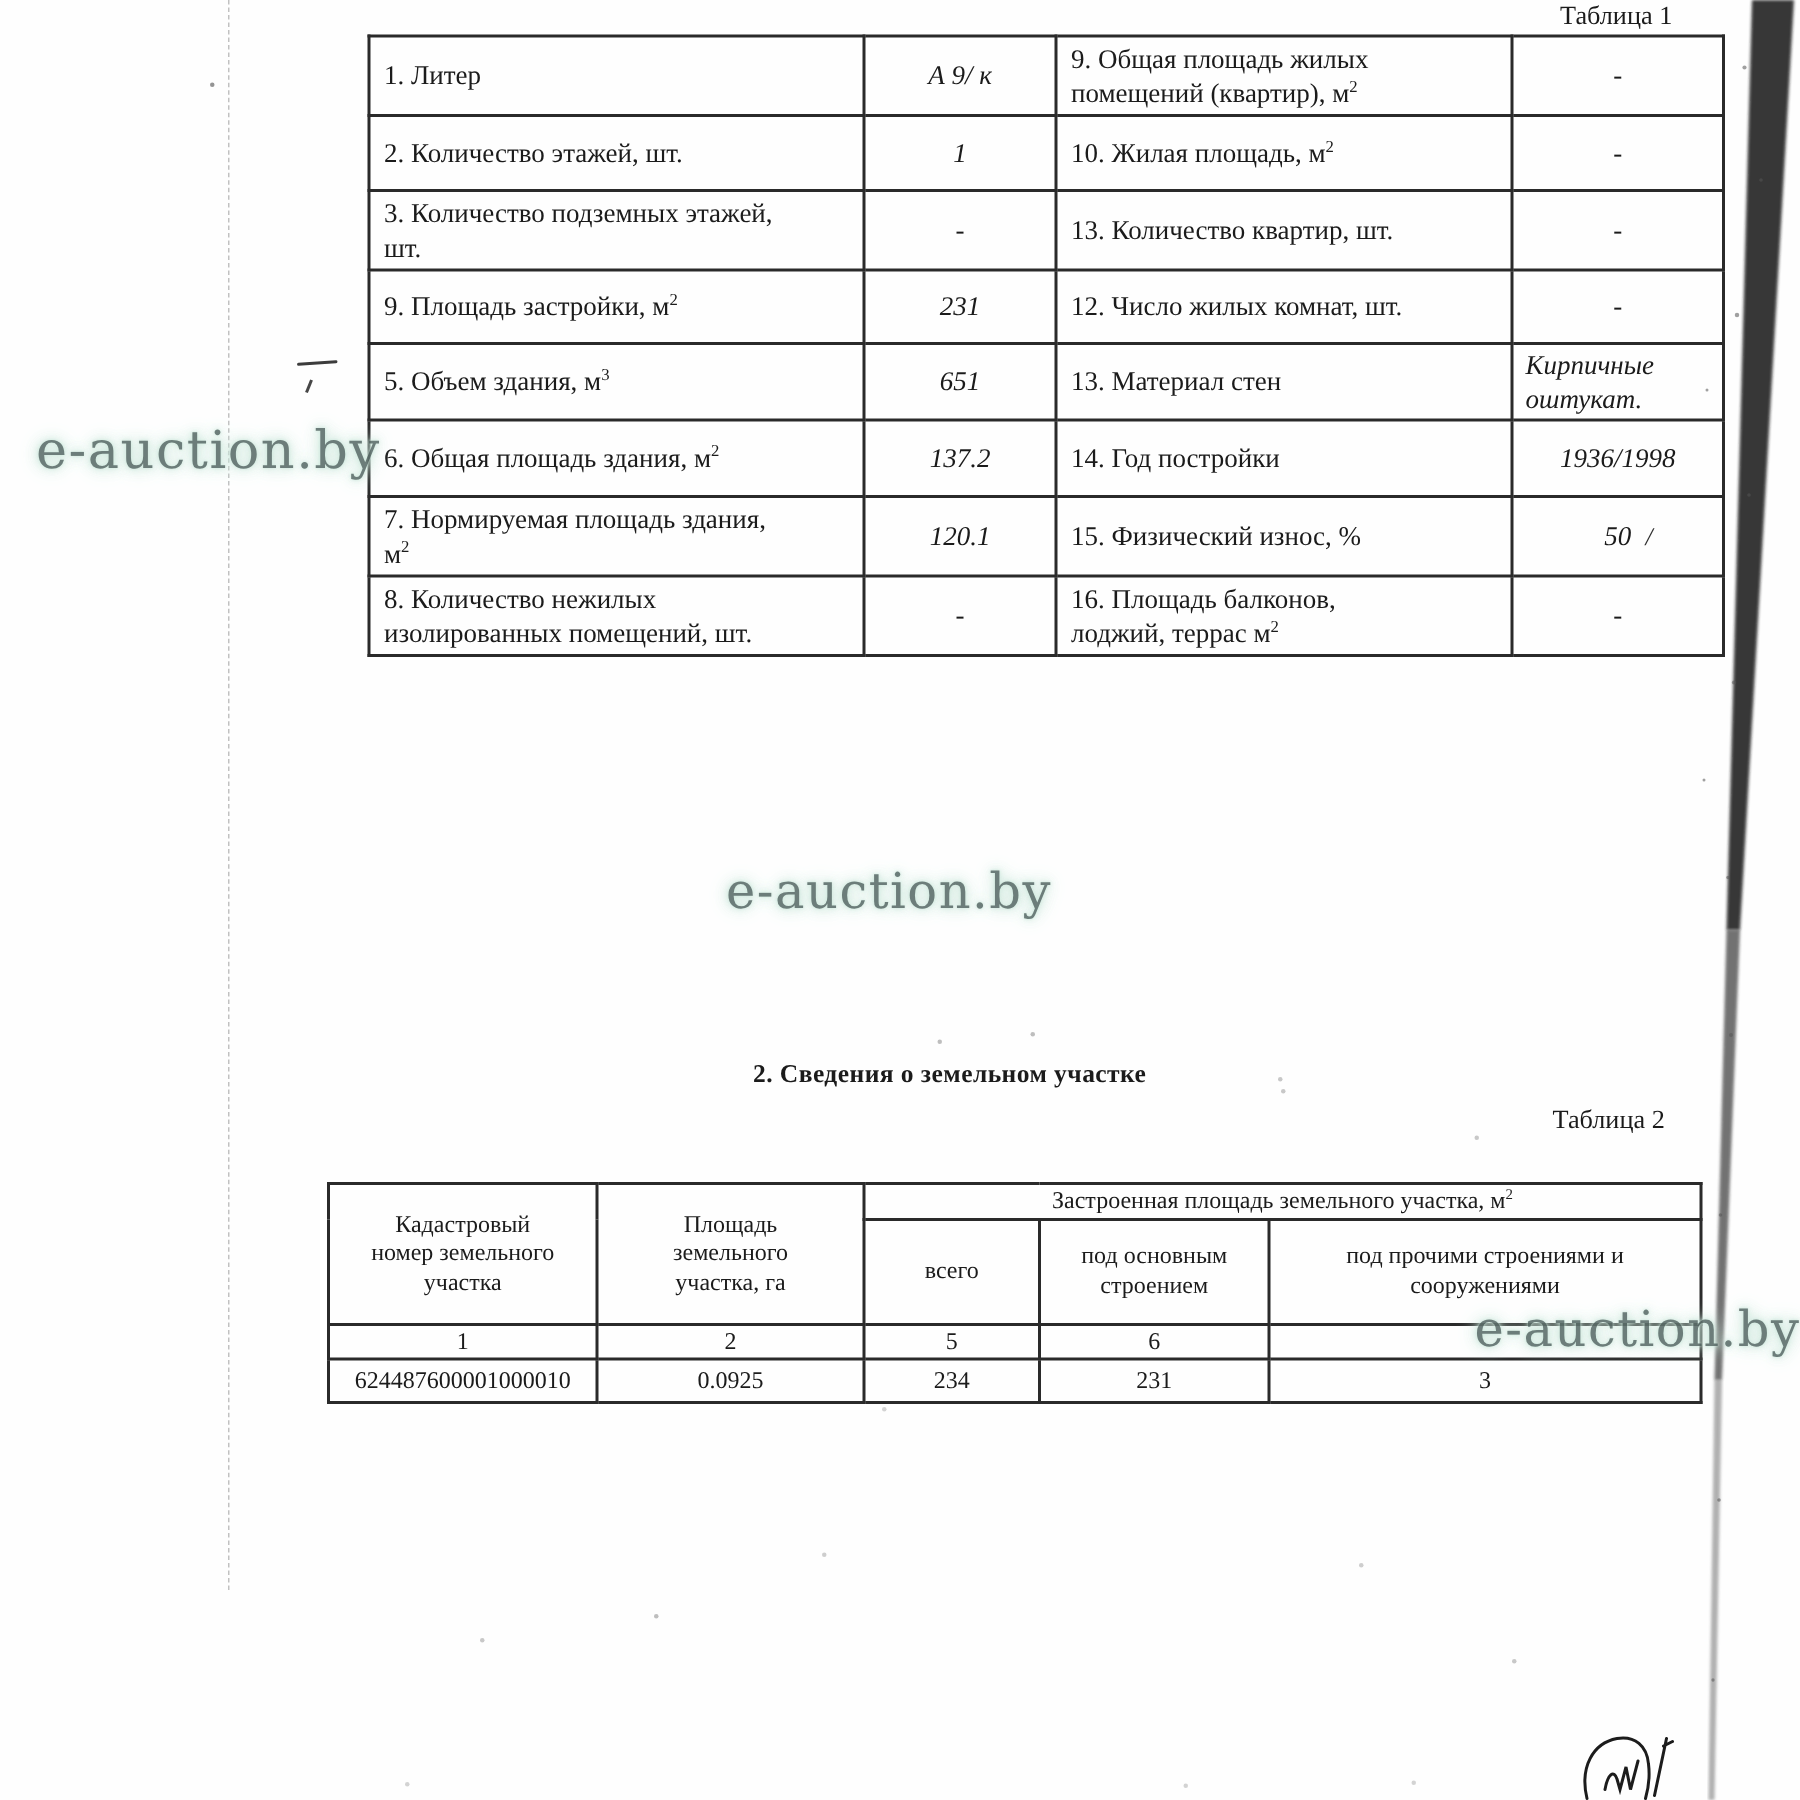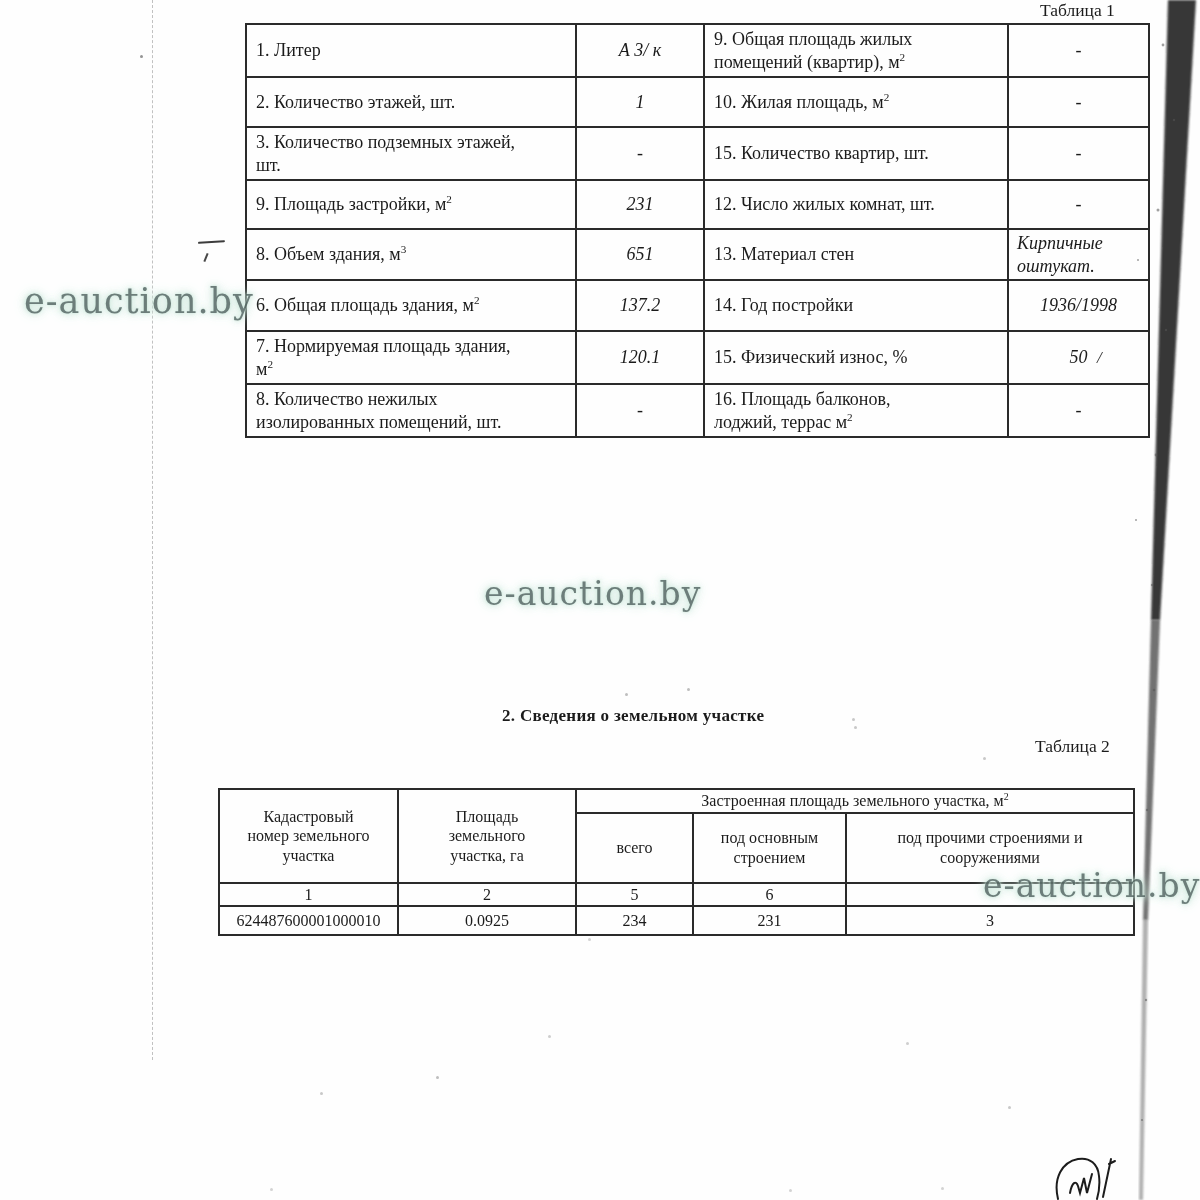--- a/index.html
+++ b/index.html
@@ -65,46 +65,46 @@
   <table id="t1">
     <colgroup>
         <col style="width:330px">
         <col style="width:128px">
         <col style="width:304px">
         <col style="width:141px">
       </colgroup>
     <tbody>
         <tr style="height:49px">
       <td class="lbl"><span>1. Литер</span><sup></sup></td>
-      <td class="val">А 3/ к</td>
+      <td class="val">А 9/ к</td>
       <td class="lbl"><span>9. Общая площадь жилых
 помещений (квартир), м</span><sup>2</sup></td>
       <td class="val">-</td>
     </tr>
     <tr style="height:50px">
       <td class="lbl"><span>2. Количество этажей, шт.</span><sup></sup></td>
       <td class="val">1</td>
       <td class="lbl"><span>10. Жилая площадь, м</span><sup>2</sup></td>
       <td class="val">-</td>
     </tr>
     <tr style="height:51px">
       <td class="lbl"><span>3. Количество подземных этажей,
 шт.</span><sup></sup></td>
       <td class="val">-</td>
-      <td class="lbl"><span>15. Количество квартир, шт.</span><sup></sup></td>
+      <td class="lbl"><span>13. Количество квартир, шт.</span><sup></sup></td>
       <td class="val">-</td>
     </tr>
     <tr style="height:49px">
       <td class="lbl"><span>9. Площадь застройки, м</span><sup>2</sup></td>
       <td class="val">231</td>
       <td class="lbl"><span>12. Число жилых комнат, шт.</span><sup></sup></td>
       <td class="val">-</td>
     </tr>
     <tr style="height:50px">
-      <td class="lbl"><span>8. Объем здания, м</span><sup>3</sup></td>
+      <td class="lbl"><span>5. Объем здания, м</span><sup>3</sup></td>
       <td class="val">651</td>
       <td class="lbl"><span>13. Материал стен</span><sup></sup></td>
       <td class="val wrap-left">Кирпичные
 оштукат.</td>
     </tr>
     <tr style="height:51px">
       <td class="lbl"><span>6. Общая площадь здания, м</span><sup>2</sup></td>
       <td class="val">137.2</td>
       <td class="lbl"><span>14. Год постройки</span><sup></sup></td>
       <td class="val">1936/1998</td>

